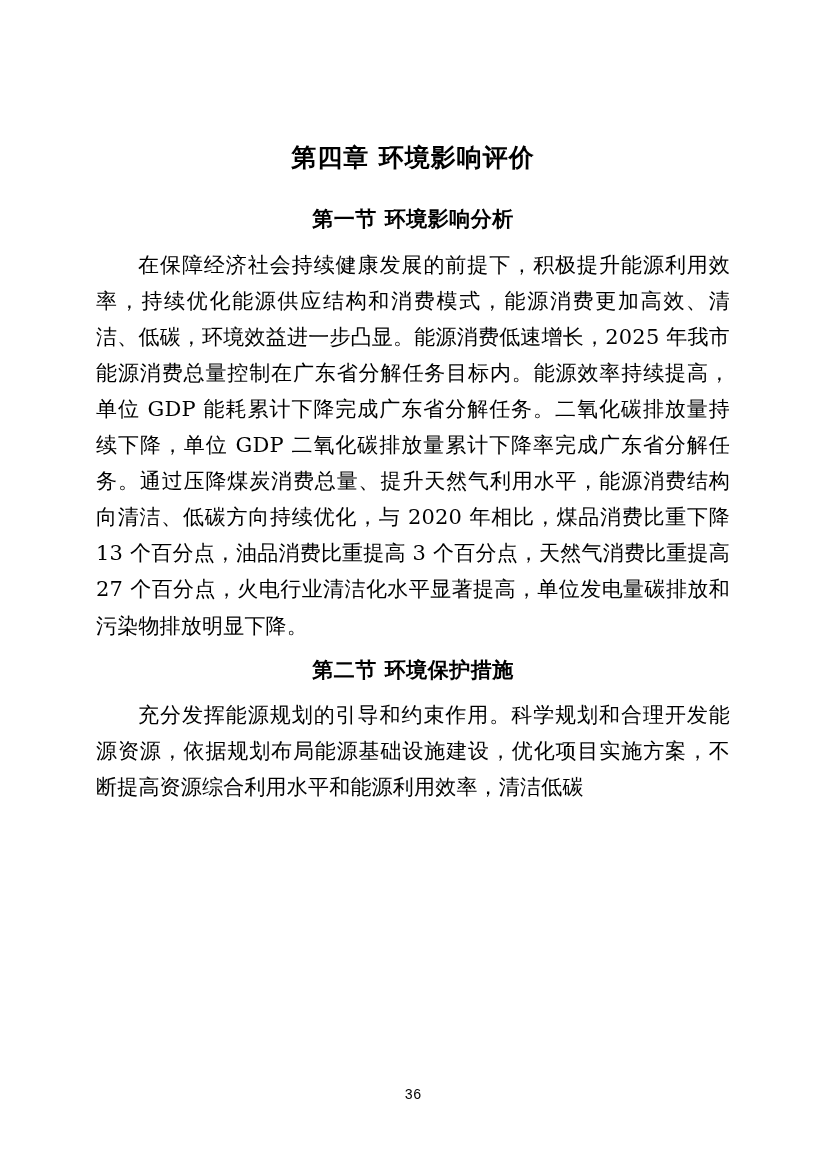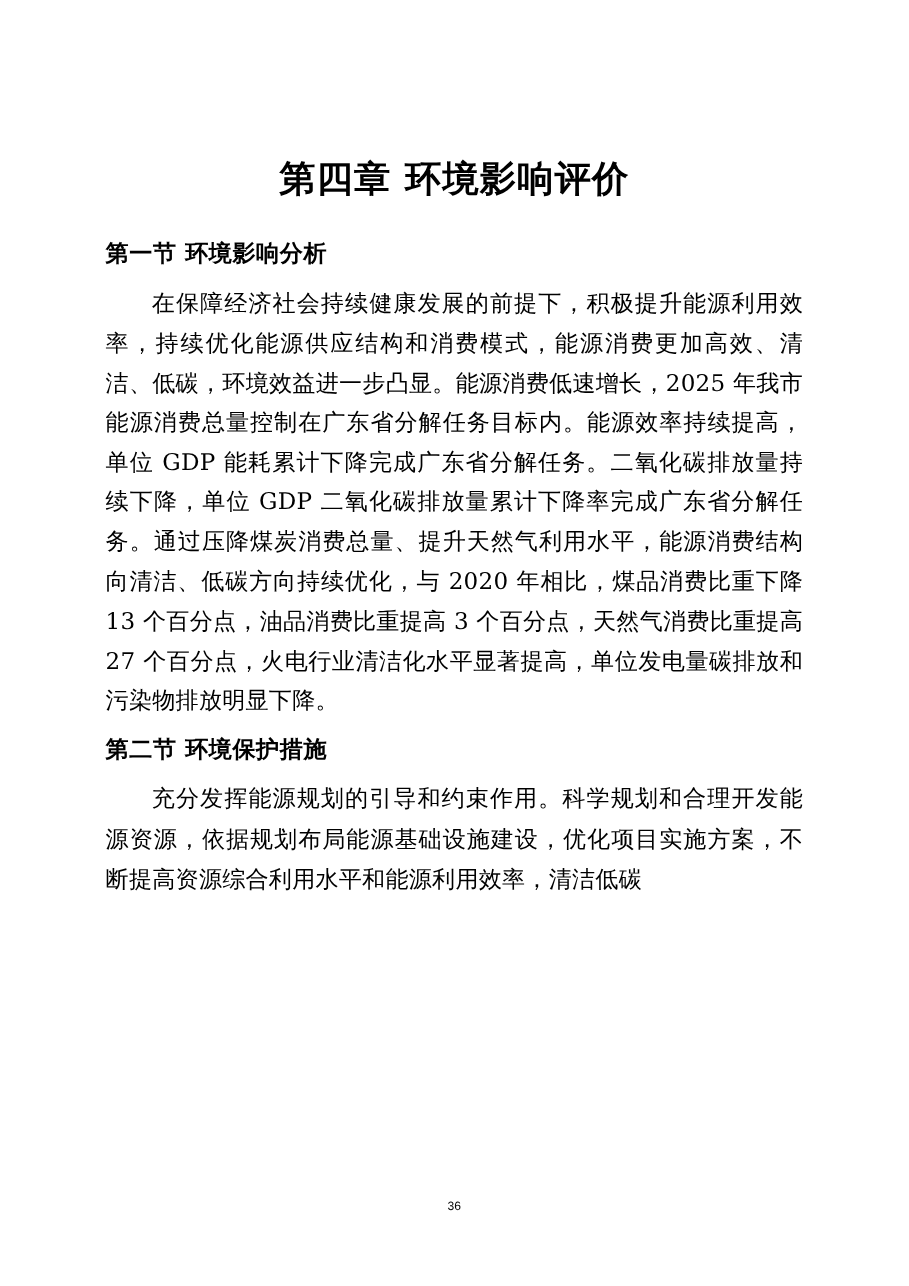--- a/index.html
+++ b/index.html
@@ -18,28 +18,28 @@
   .page {
     position: absolute;
     top: 0; left: 0;
     width: 826px;
     height: 1169px;
     box-sizing: border-box;
     padding: 140px 96px 60px 96px;
   }
   .chapter-title {
     text-align: center;
-    font-size: 33px;
+    font-size: 25px;
     font-weight: bold;
     letter-spacing: 1px;
     margin: 0 0 28px 0;
     line-height: 1.4;
   }
   .section-title {
-    text-align: left;
+    text-align: center;
     font-size: 21px;
     font-weight: bold;
     letter-spacing: 0.5px;
     margin: 10px 0 12px 0;
     line-height: 1.5;
   }
   .para {
     font-size: 21px;
     line-height: 1.72;
     text-align: justify;
@@ -47,22 +47,22 @@
     text-indent: 2em;
     margin: 0 0 2px 0;
     letter-spacing: 0.2px;
   }
   .page-number {
     position: absolute;
     bottom: 66px;
     left: 0;
     width: 826px;
     text-align: center;
-    font-size: 11px;
-    font-family: Liberation Sans, sans-serif;
+    font-size: 14px;
+    font-family: Liberation Mono, monospace;
   }
 </style>
 </head>
 <body>
 
 <div class="page">
 
   <h1 class="chapter-title">第四章 环境影响评价</h1>
 
   <h2 class="section-title">第一节 环境影响分析</h2>

